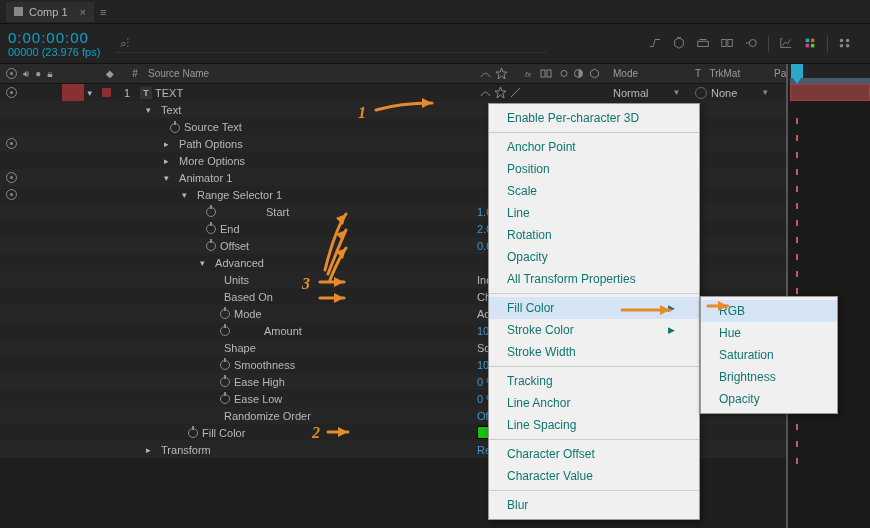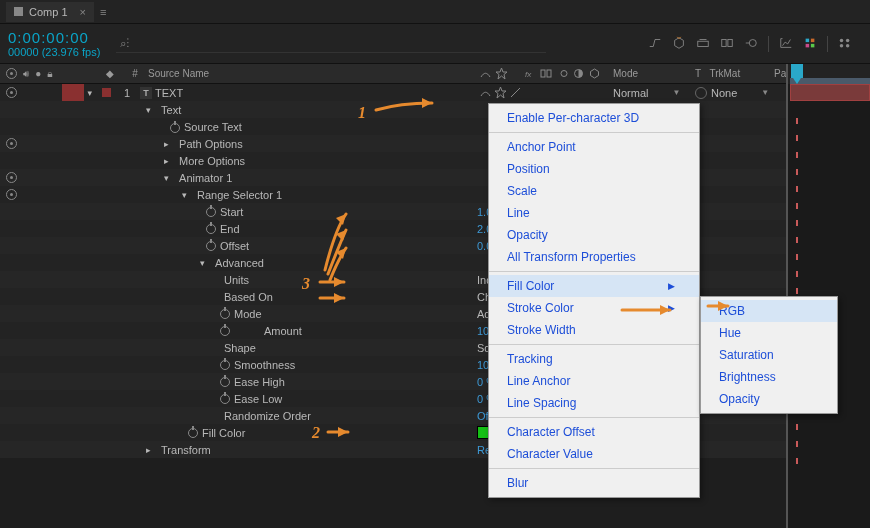--- a/index.html
+++ b/index.html
@@ -62,21 +62,21 @@
   .stopwatch { width:10px; height:10px; border:1px solid #888; border-radius:50%; position:relative; display:inline-block; margin-right:4px;}
   .stopwatch::before { content:''; position:absolute; width:2px; height:4px; background:#888; top:-3px; left:3px;}
   .anim-arrow { width:11px; height:11px; border:1px solid #888; border-radius:50%; position:relative;}
   .anim-arrow::after{ content:'▸'; position:absolute; font-size:8px; top:-1px; left:2px; color:#888;}
   .fill-chip { width: 22px; height: 13px; background: #15c015; border: 1px solid #000;}
   .stroke-toggle { display:inline-flex; gap:1px; margin-left:4px;}
   .stroke-toggle span{ width:6px; height:11px; background:#444;}
   .sw-row { width: 128px; display:flex; align-items:center; gap:2px;}
   .sw { width:13px; height:13px;}
   
-  .menu { position: absolute; background: #f0f0f0; border: 1px solid #999; box-shadow: 2px 2px 6px rgba(0,0,0,.4); color: #1d4ed8; font-size: 12px; padding: 3px 0; }
+  .menu { position: absolute; background: #f0f0f0; border: 1px solid #999; box-shadow: 2px 2px 6px rgba(0,0,0,.4); color: #0f766e; font-size: 12px; padding: 3px 0; }
   .menu-item { padding: 4px 24px 4px 18px; white-space: nowrap; display: flex; justify-content: space-between; align-items: center; cursor: pointer; }
   .menu-item.hl { background: #d6e5f5; }
   .menu-sep { height: 1px; background: #ccc; margin: 3px 0; }
   .submenu-arrow { font-size: 9px; margin-left: 20px; }
   
   .annot { position: absolute; pointer-events: none; }
   .annot path { stroke: #e68a2e; stroke-width: 3; fill: none; stroke-linecap: round; }
   .annot text { fill: #e68a2e; font-size: 16px; font-weight: bold; font-style: italic; font-family: cursive; }
   .annot .arrowhead { fill: #e68a2e; }
 </style>
@@ -295,21 +295,21 @@
     <div class="row-name" style="padding-left:42px;"><span class="expand">▾</span>&nbsp;<span>Range Selector 1</span></div>
     <div class="row-value"></div>
       <div class="row-mid"></div>
       <div class="row-right"></div>
   </div>
   <div class="row">
       <div class="row-eye"></div>
       <div class="row-band"></div>
       <div class="lbl-band"></div>
       <div class="num-col"></div>
-    <div class="row-name" style="padding-left:66px;">
+    <div class="row-name" style="padding-left:66px;gap:46px;">
         <span class="stopwatch"></span>
         <span>Start</span>
       </div>
     <div class="row-value">
         <span class="blue">1.0</span>
       </div>
       <div class="row-mid"></div>
       <div class="row-right"></div>
   </div>
   <div class="row">
@@ -568,20 +568,23 @@
   <div class="menu-item">
       <span>Position</span>
     </div>
   <div class="menu-item">
       <span>Scale</span>
     </div>
   <div class="menu-item">
       <span>Line</span>
     </div>
   <div class="menu-item">
+      <span>Rotation</span>
+    </div>
+  <div class="menu-item">
       <span>Opacity</span>
     </div>
   <div class="menu-item">
       <span>All Transform Properties</span>
     </div>
   <div class="menu-sep"></div>
   <div class="menu-item hl">
       <span>Fill Color</span>
       <span class="submenu-arrow">▶</span>
     </div>

